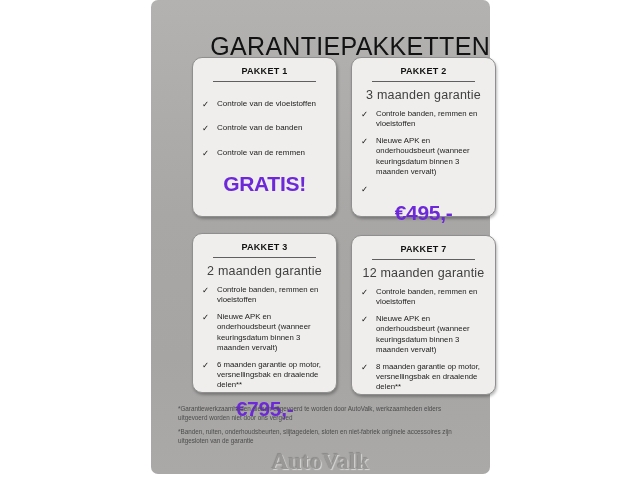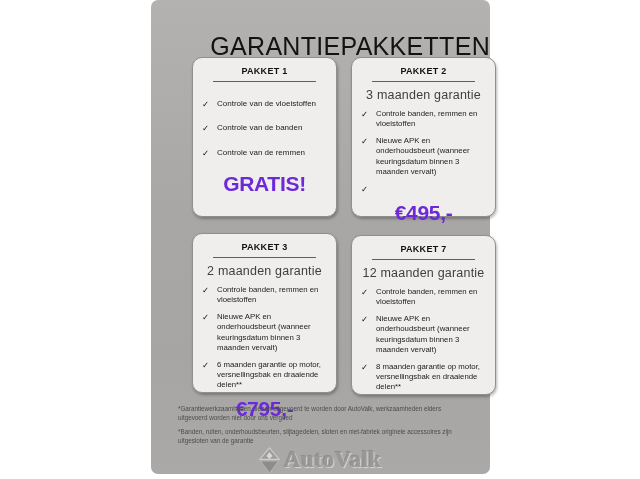--- a/index.html
+++ b/index.html
@@ -54,21 +54,21 @@
     margin-top:auto;text-align:center;padding-bottom:20px;
     font-size:21px;font-weight:bold;letter-spacing:-0.3px;color:#6d28d9;
   }
   .footnotes{
     position:absolute;left:27px;top:404px;width:292px;
     font-size:6.3px;line-height:1.45;color:#4c4c4c;
   }
   .footnote{margin:0 0 5px 0;}
   .logo{
     position:absolute;left:0;right:0;top:445px;height:30px;
-    display:flex;justify-content:center;align-items:center;gap:4px;
+    display:flex;justify-content:center;align-items:center;gap:4px;flex-direction:column;
   }
   .logo-icon{width:21px;height:27px;display:block;}
   .logo-text{
     font-family:"Liberation Serif","DejaVu Serif",serif;
     font-weight:bold;font-size:23px;letter-spacing:0.5px;
     color:#999897;
     text-shadow:1px 1px 1px rgba(255,255,255,0.55),-1px -1px 1px rgba(0,0,0,0.18);
   }
 </style>
 </head>

